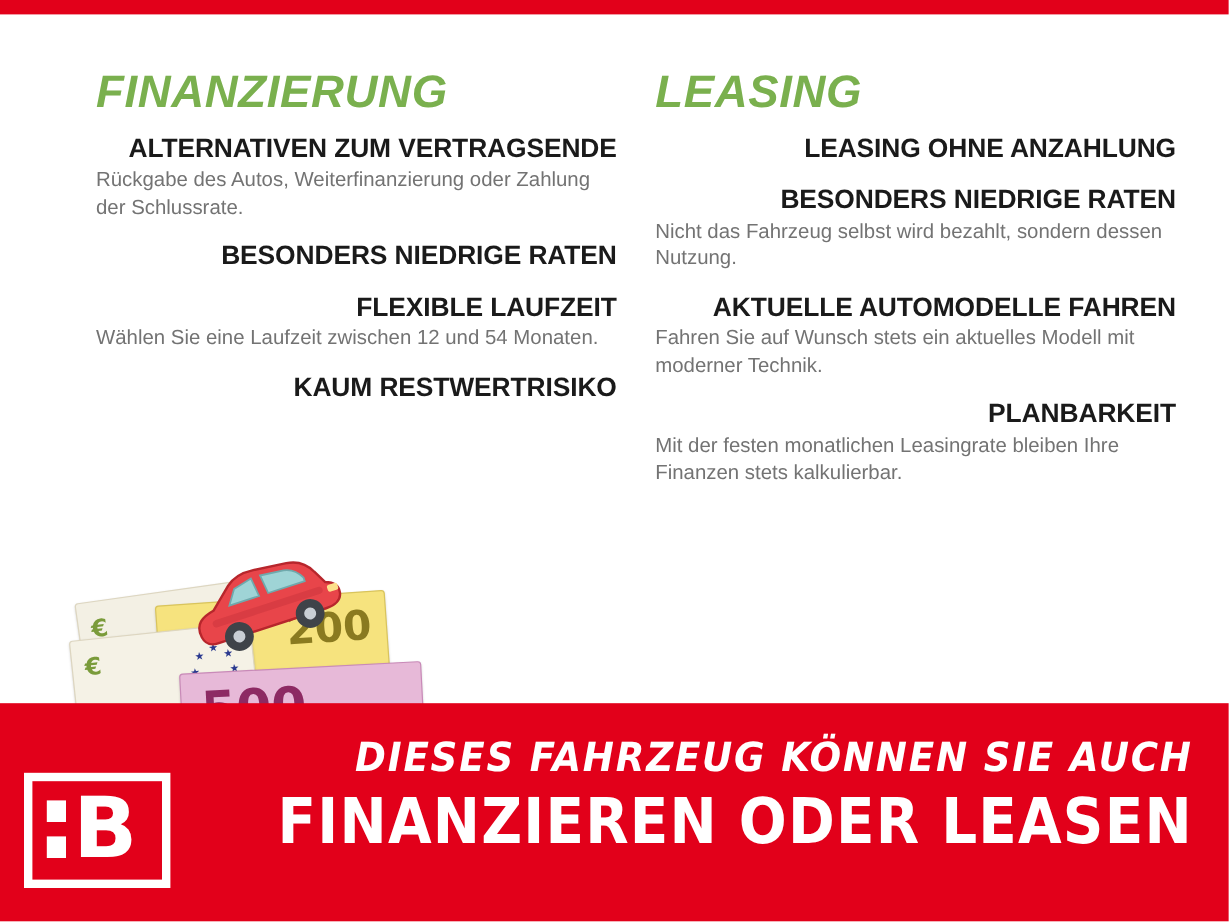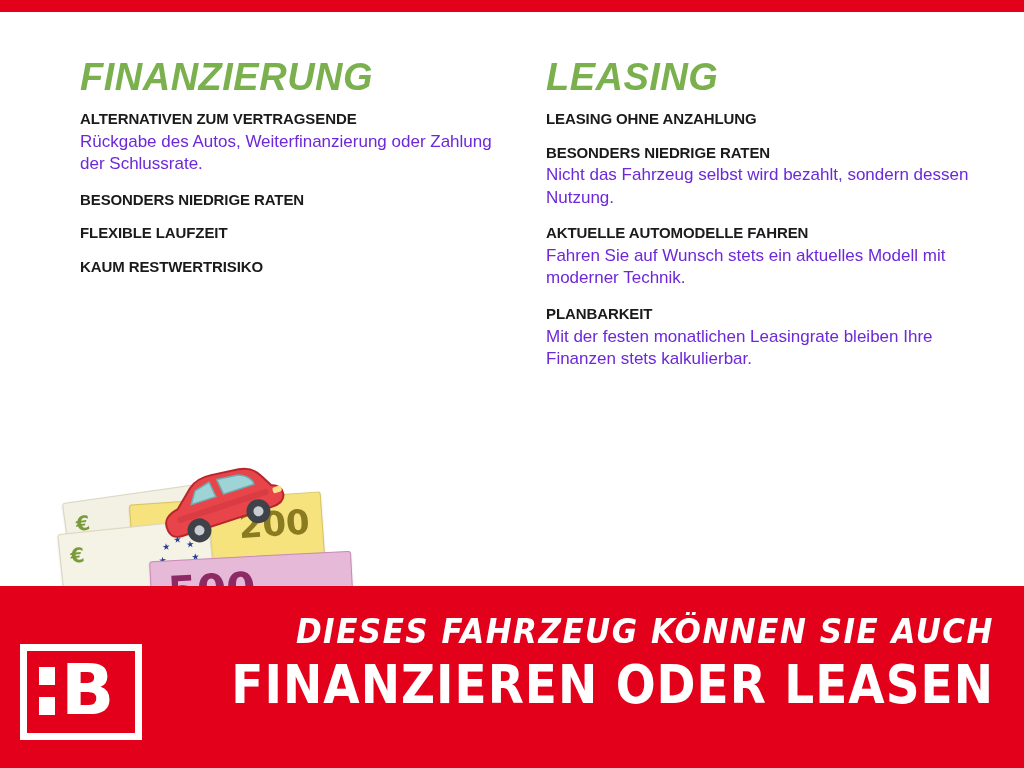--- a/index.html
+++ b/index.html
@@ -47,30 +47,31 @@
     font-style: italic;
     color: #7ab04e;
     letter-spacing: 0.5px;
     margin: 0 0 12px 0;
     line-height: 1.05;
   }
   .block {
     margin-bottom: 15px;
   }
   .block-title {
-    font-size: 15px;
+    font-size: 22px;
     font-weight: bold;
     color: #1a1a1a;
     line-height: 1.25;
     margin: 0 0 2px 0;
     letter-spacing: -0.1px;
+    text-align: right;
   }
   .block-text {
     font-size: 17px;
-    color: #6d28d9;
+    color: #737373;
     line-height: 1.32;
     margin: 0;
   }
   
   .bottom-banner {
     position: absolute;
     left: 0;
     bottom: 0;
     width: 1024px;
     height: 182px;
@@ -239,20 +240,21 @@
         <div class="block-title">ALTERNATIVEN ZUM VERTRAGSENDE</div>
         <p class="block-text">Rückgabe des Autos, Weiterfinanzierung oder Zahlung der Schlussrate.</p>
       </div>
 
       <div class="block">
         <div class="block-title">BESONDERS NIEDRIGE RATEN</div>
       </div>
 
       <div class="block">
         <div class="block-title">FLEXIBLE LAUFZEIT</div>
+        <p class="block-text">Wählen Sie eine Laufzeit zwischen 12 und 54 Monaten.</p>
       </div>
 
       <div class="block">
         <div class="block-title">KAUM RESTWERTRISIKO</div>
       </div>
     </div>
 
     <div class="col">
       <h1 class="col-title">LEASING</h1>
 

